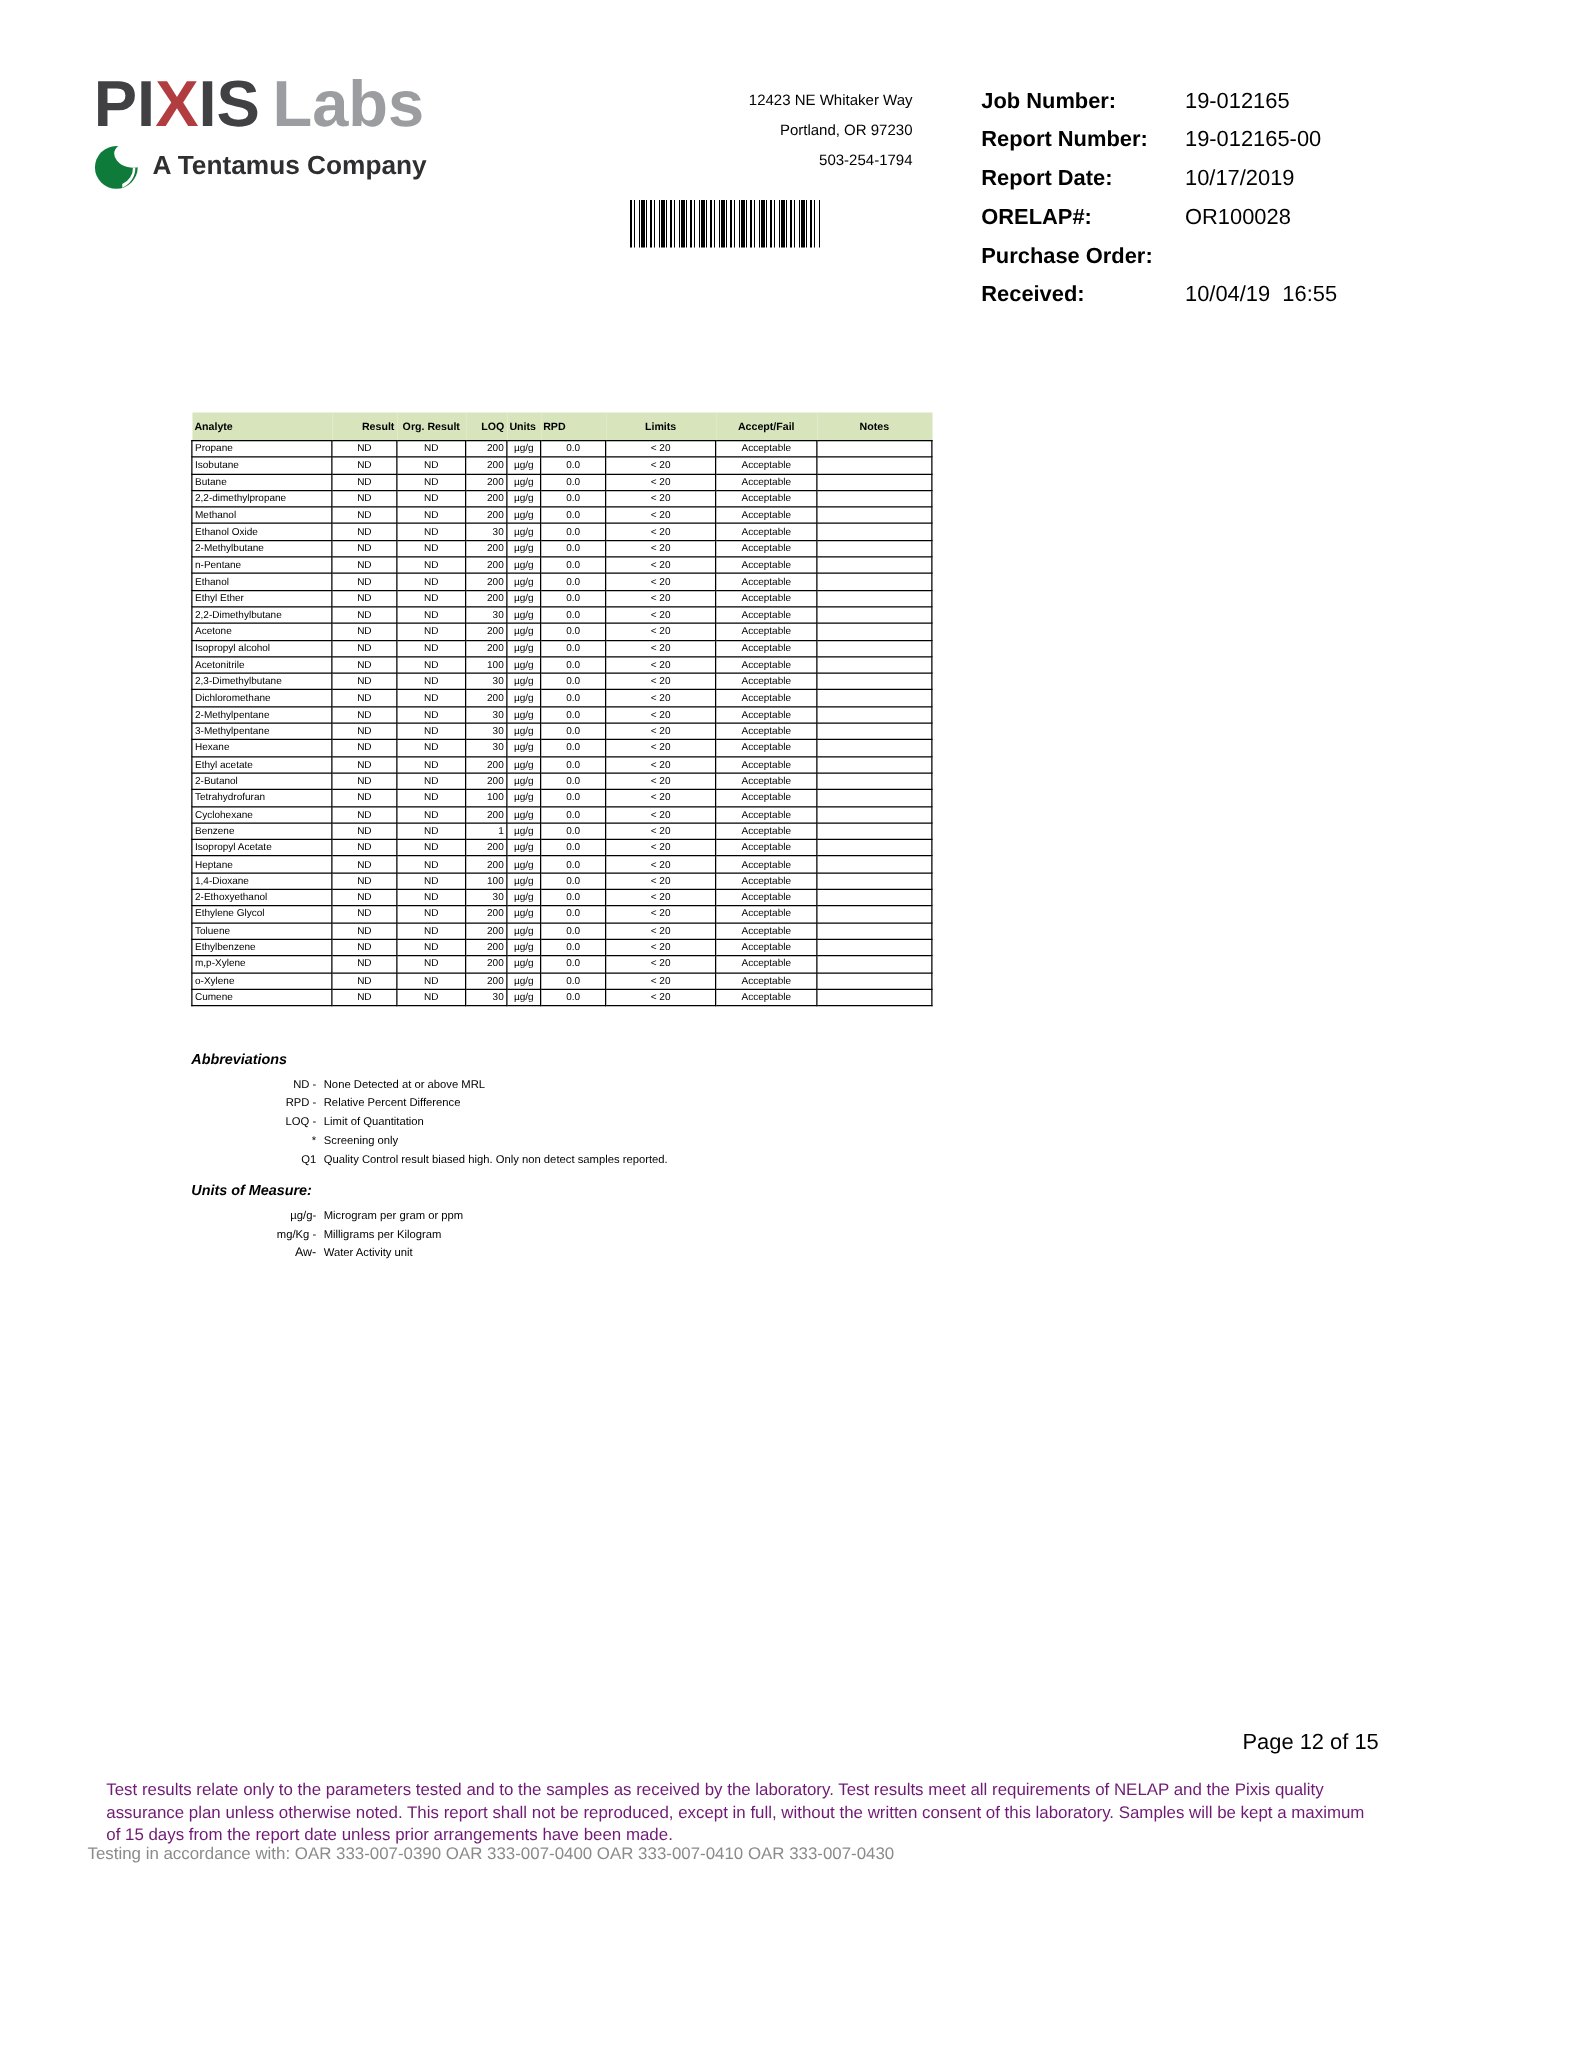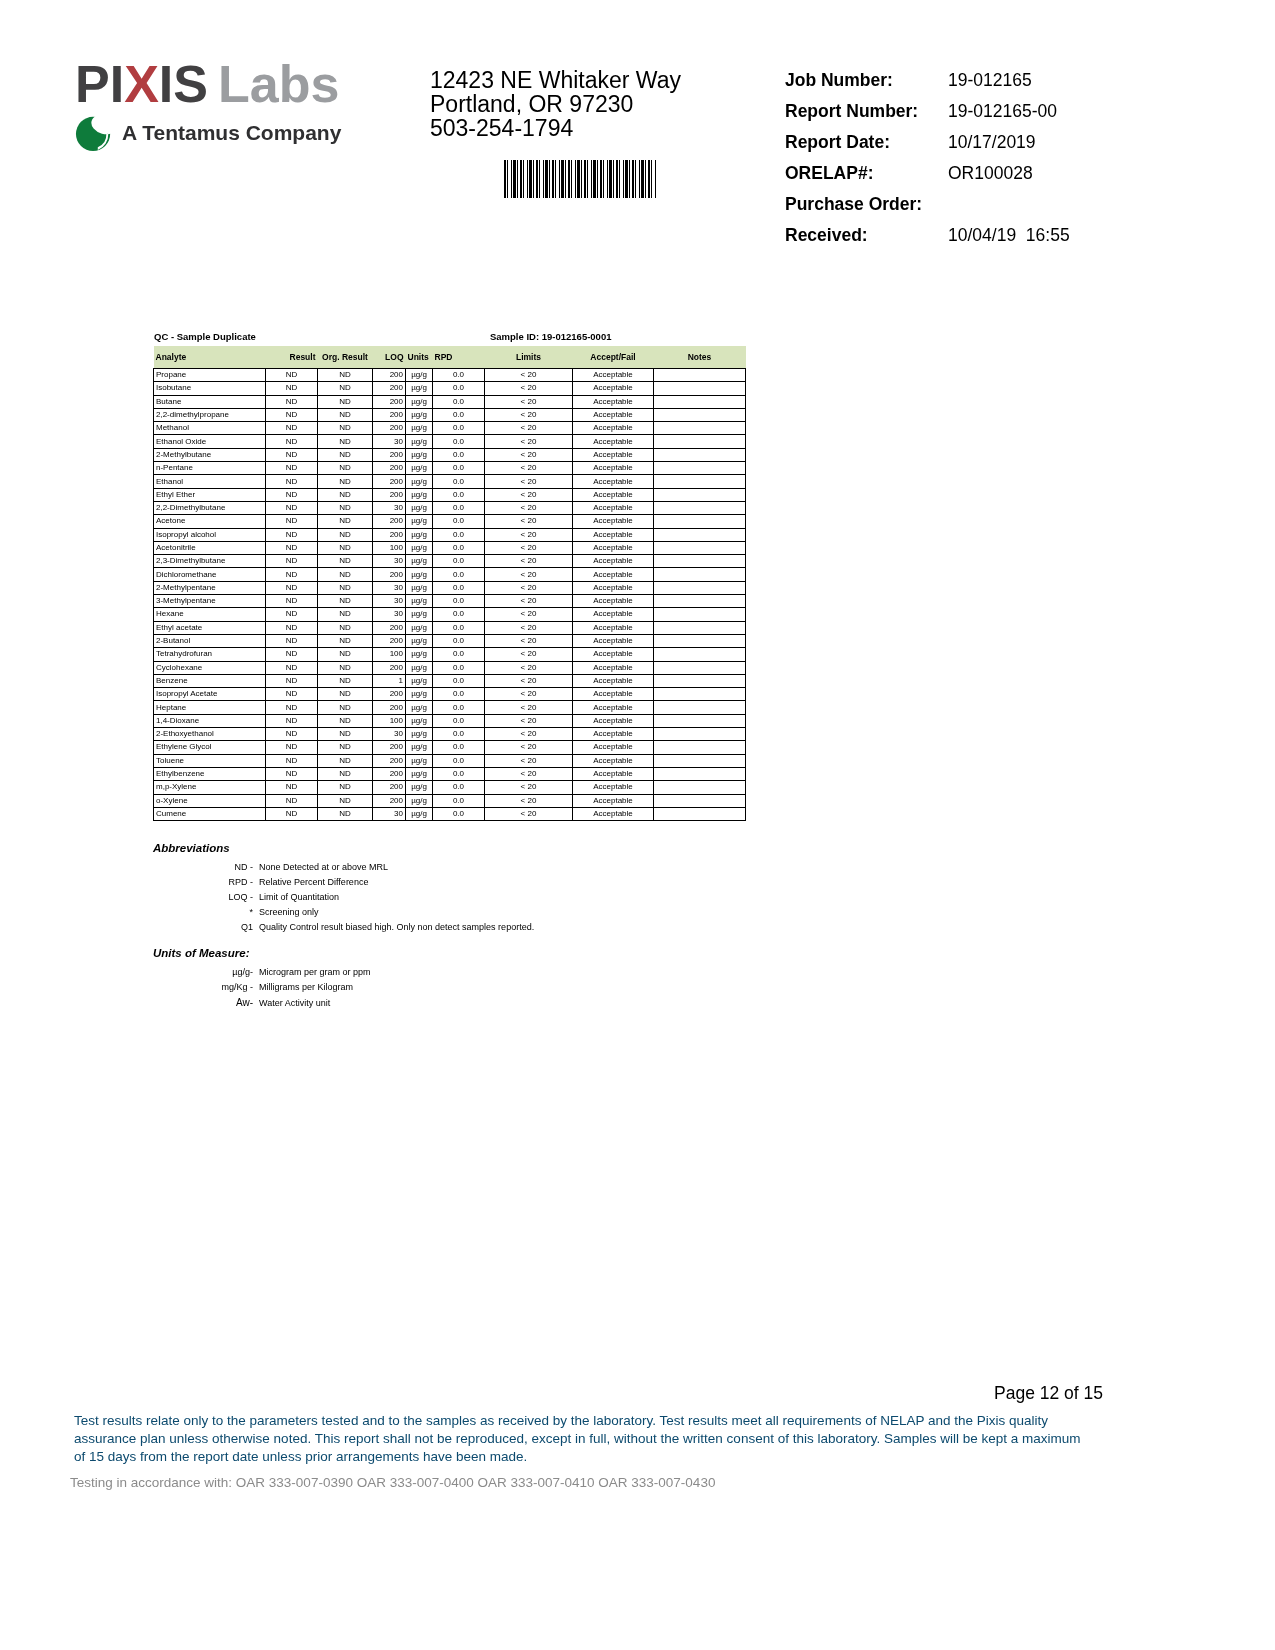--- a/index.html
+++ b/index.html
@@ -9,22 +9,22 @@
   
   .logo{position:absolute;left:75px;top:58px;}
   .logo-text{font-size:52px;font-weight:bold;line-height:1;letter-spacing:0px;}
   .lp{color:#414042;}
   .lx{color:#b13d40;}
   .llabs{color:#9b9da0;margin-left:10px;}
   .tagline{display:flex;align-items:center;gap:9px;margin-top:4px;}
   .tagline svg{width:38px;height:38px;display:block;}
   .tagline-text{font-size:21px;font-weight:bold;color:#2f2f31;}
 
-  .addr{position:absolute;left:430px;top:68px;width:300px;text-align:left;
-        font-size:23px;line-height:24px;}
+  .addr{position:absolute;left:430px;top:68px;width:300px;text-align:right;
+        font-size:12px;line-height:24px;}
   .barcode{margin:20px auto 0;width:152px;height:38px;
     background:repeating-linear-gradient(90deg,
       #000 0 2px,#fff 2px 3px,#000 3px 4px,#fff 4px 7px,
       #000 7px 8px,#fff 8px 9px,#000 9px 12px,#fff 12px 13px,
       #000 13px 14px,#fff 14px 16px);}
 
   .jobinfo{position:absolute;left:785px;top:70px;width:340px;font-size:17.5px;}
   .jobinfo .row{display:flex;margin-bottom:10px;line-height:21px;}
   .jobinfo .lbl{font-weight:bold;width:163px;flex:0 0 163px;}
   .jobinfo .val{white-space:pre;}
@@ -50,21 +50,21 @@
   .abbr{position:absolute;left:153px;top:842px;font-size:9px;}
   .uom{position:absolute;left:153px;top:947px;font-size:9px;}
   .sec-title{font-weight:bold;font-style:italic;font-size:11.5px;margin-bottom:9px;}
   .def-item{margin-bottom:6px;line-height:9px;}
   .def-key{display:inline-block;width:100px;text-align:right;margin-right:6px;}
   .uom .def-item:nth-child(4) .def-key{font-size:10px;}
 
   
   .page-num{position:absolute;right:172px;top:1383px;font-size:17.5px;color:#000;}
   .disclaimer{position:absolute;left:70px;top:1408px;width:1008px;
-      font-size:13.5px;line-height:18px;color:#0c4a6e;margin:4px;}
+      font-size:13.5px;line-height:18px;color:#701a75;margin:15px;}
   .testing{position:absolute;left:70px;top:1475px;width:1008px;
       font-size:13.5px;color:#8b8b8b;margin:0;}
 </style>
 </head>
 <body>
 
 <div class="page">
 
   <div class="logo">
     <div class="logo-text"><span class="lp">PI</span><span class="lx">X</span><span class="lp">IS</span><span class="llabs">Labs</span></div>
@@ -107,24 +107,20 @@
       <span class="lbl">Purchase Order:</span>
       <span class="val"></span>
     </div>
     <div class="row">
       <span class="lbl">Received:</span>
       <span class="val">10/04/19  16:55</span>
     </div>
   </div>
 
   <section class="qc">
-    <div class="qc-titles">
-      <span class="qc-title">QC - Sample Duplicate</span>
-      <span class="qc-sample">Sample ID: 19-012165-0001</span>
-    </div>
     <table class="qc-tbl">
       <colgroup>
         <col style="width:112px">
           <col style="width:52px">
           <col style="width:55px">
         <col style="width:33px">
           <col style="width:27px">
           <col style="width:52px">
         <col style="width:88px">
           <col style="width:81px">

